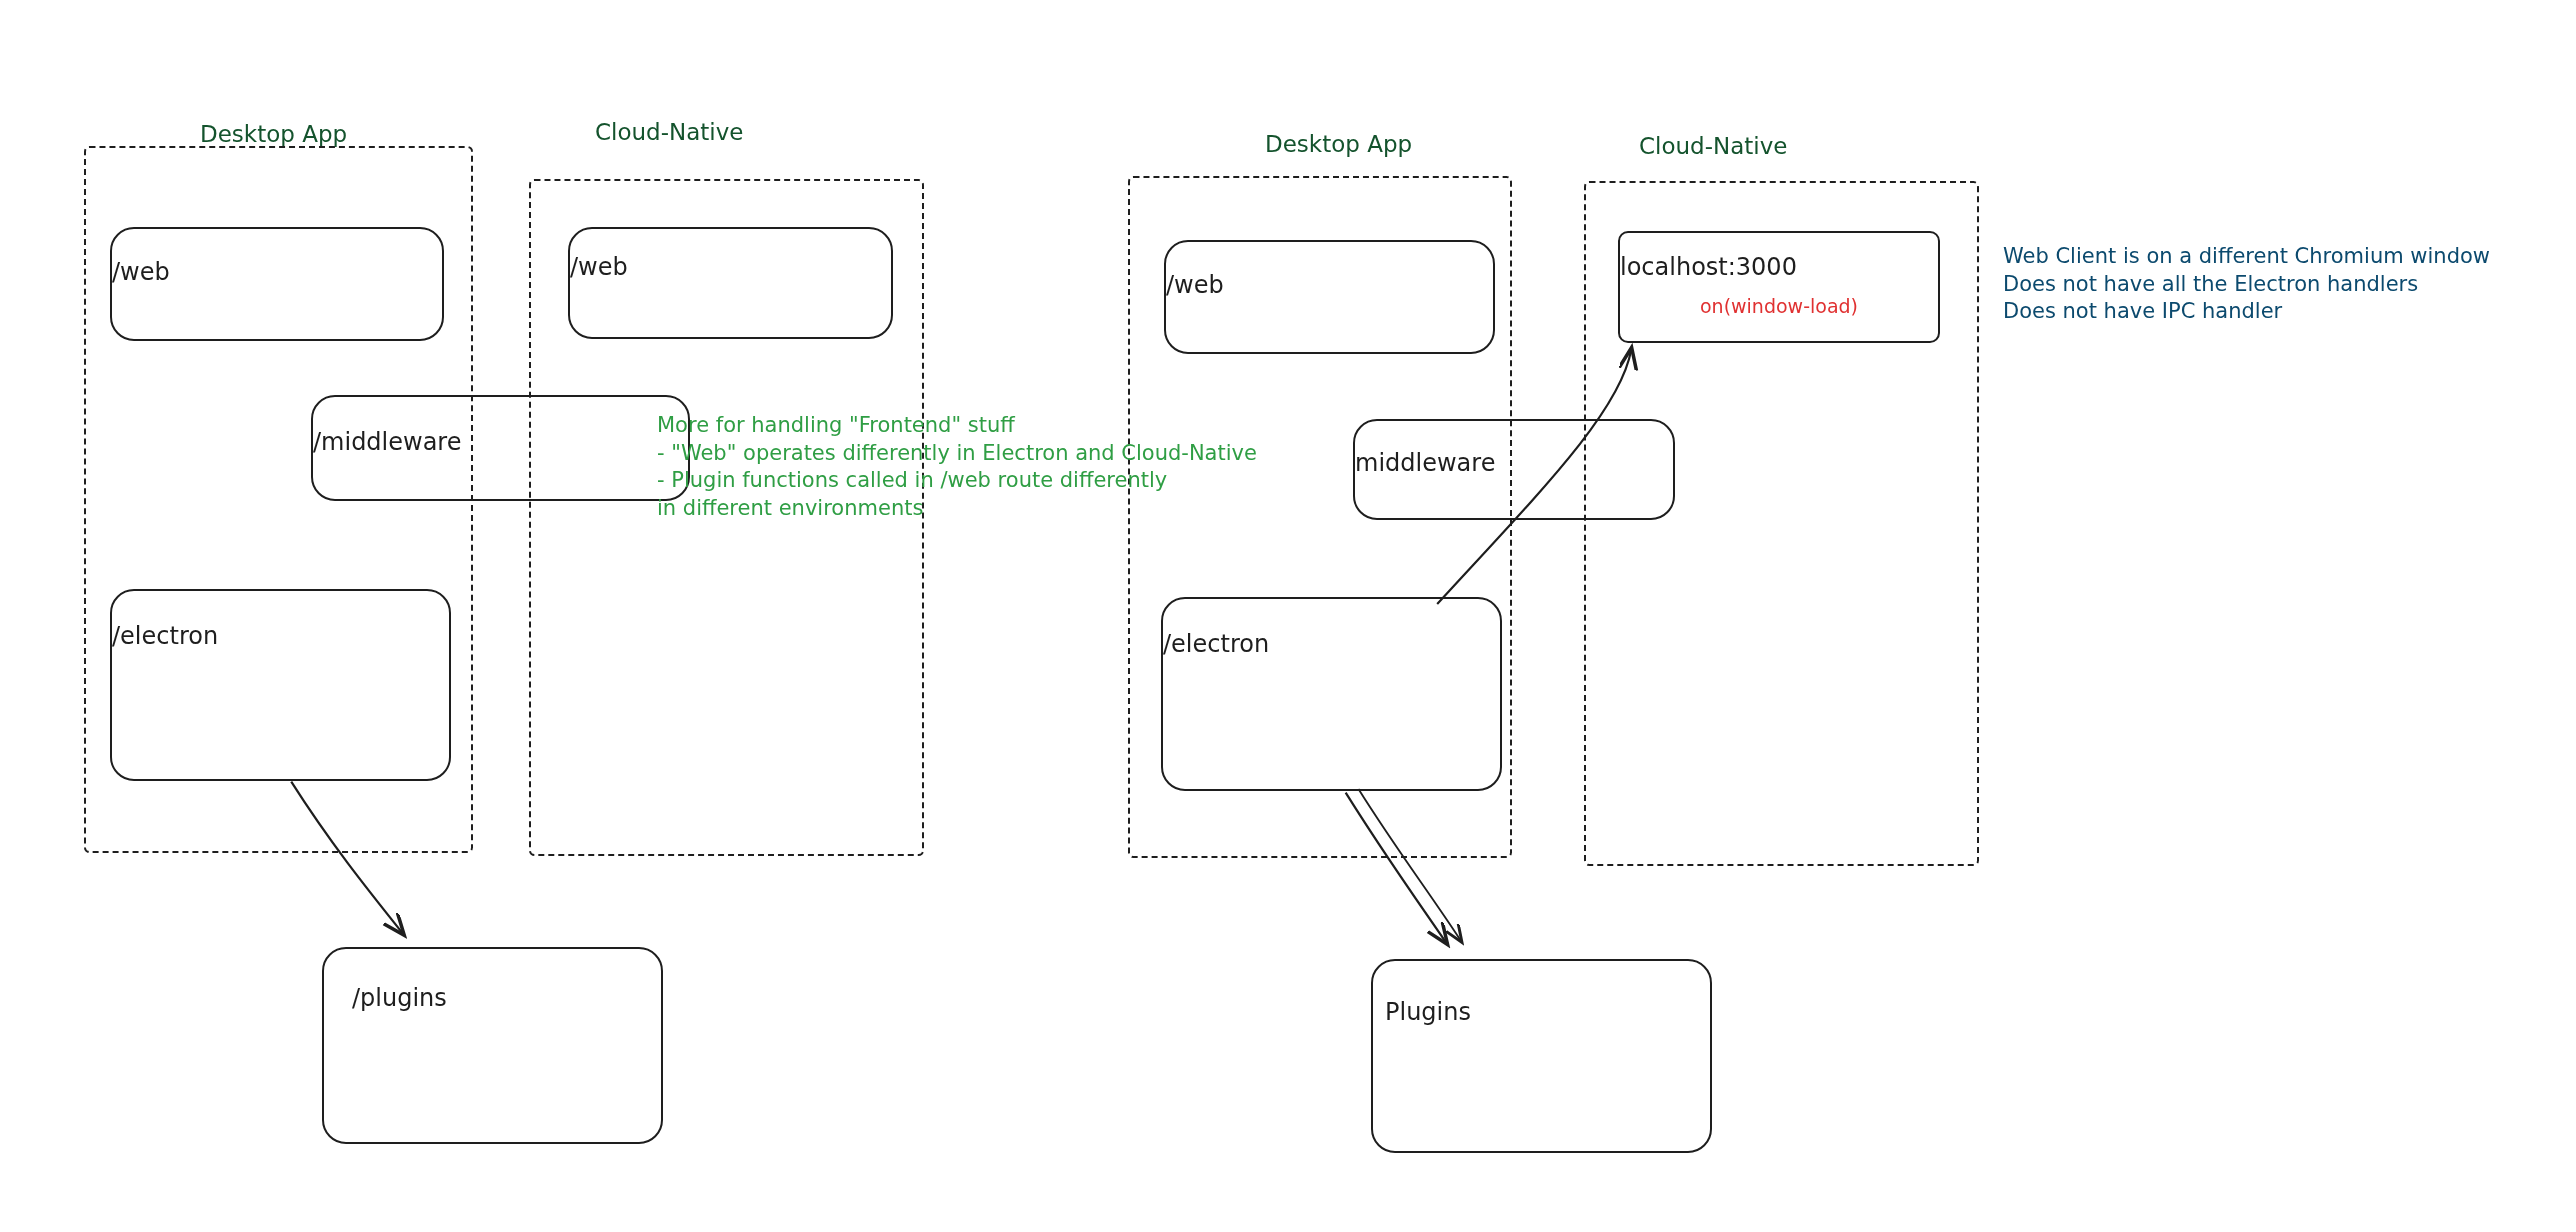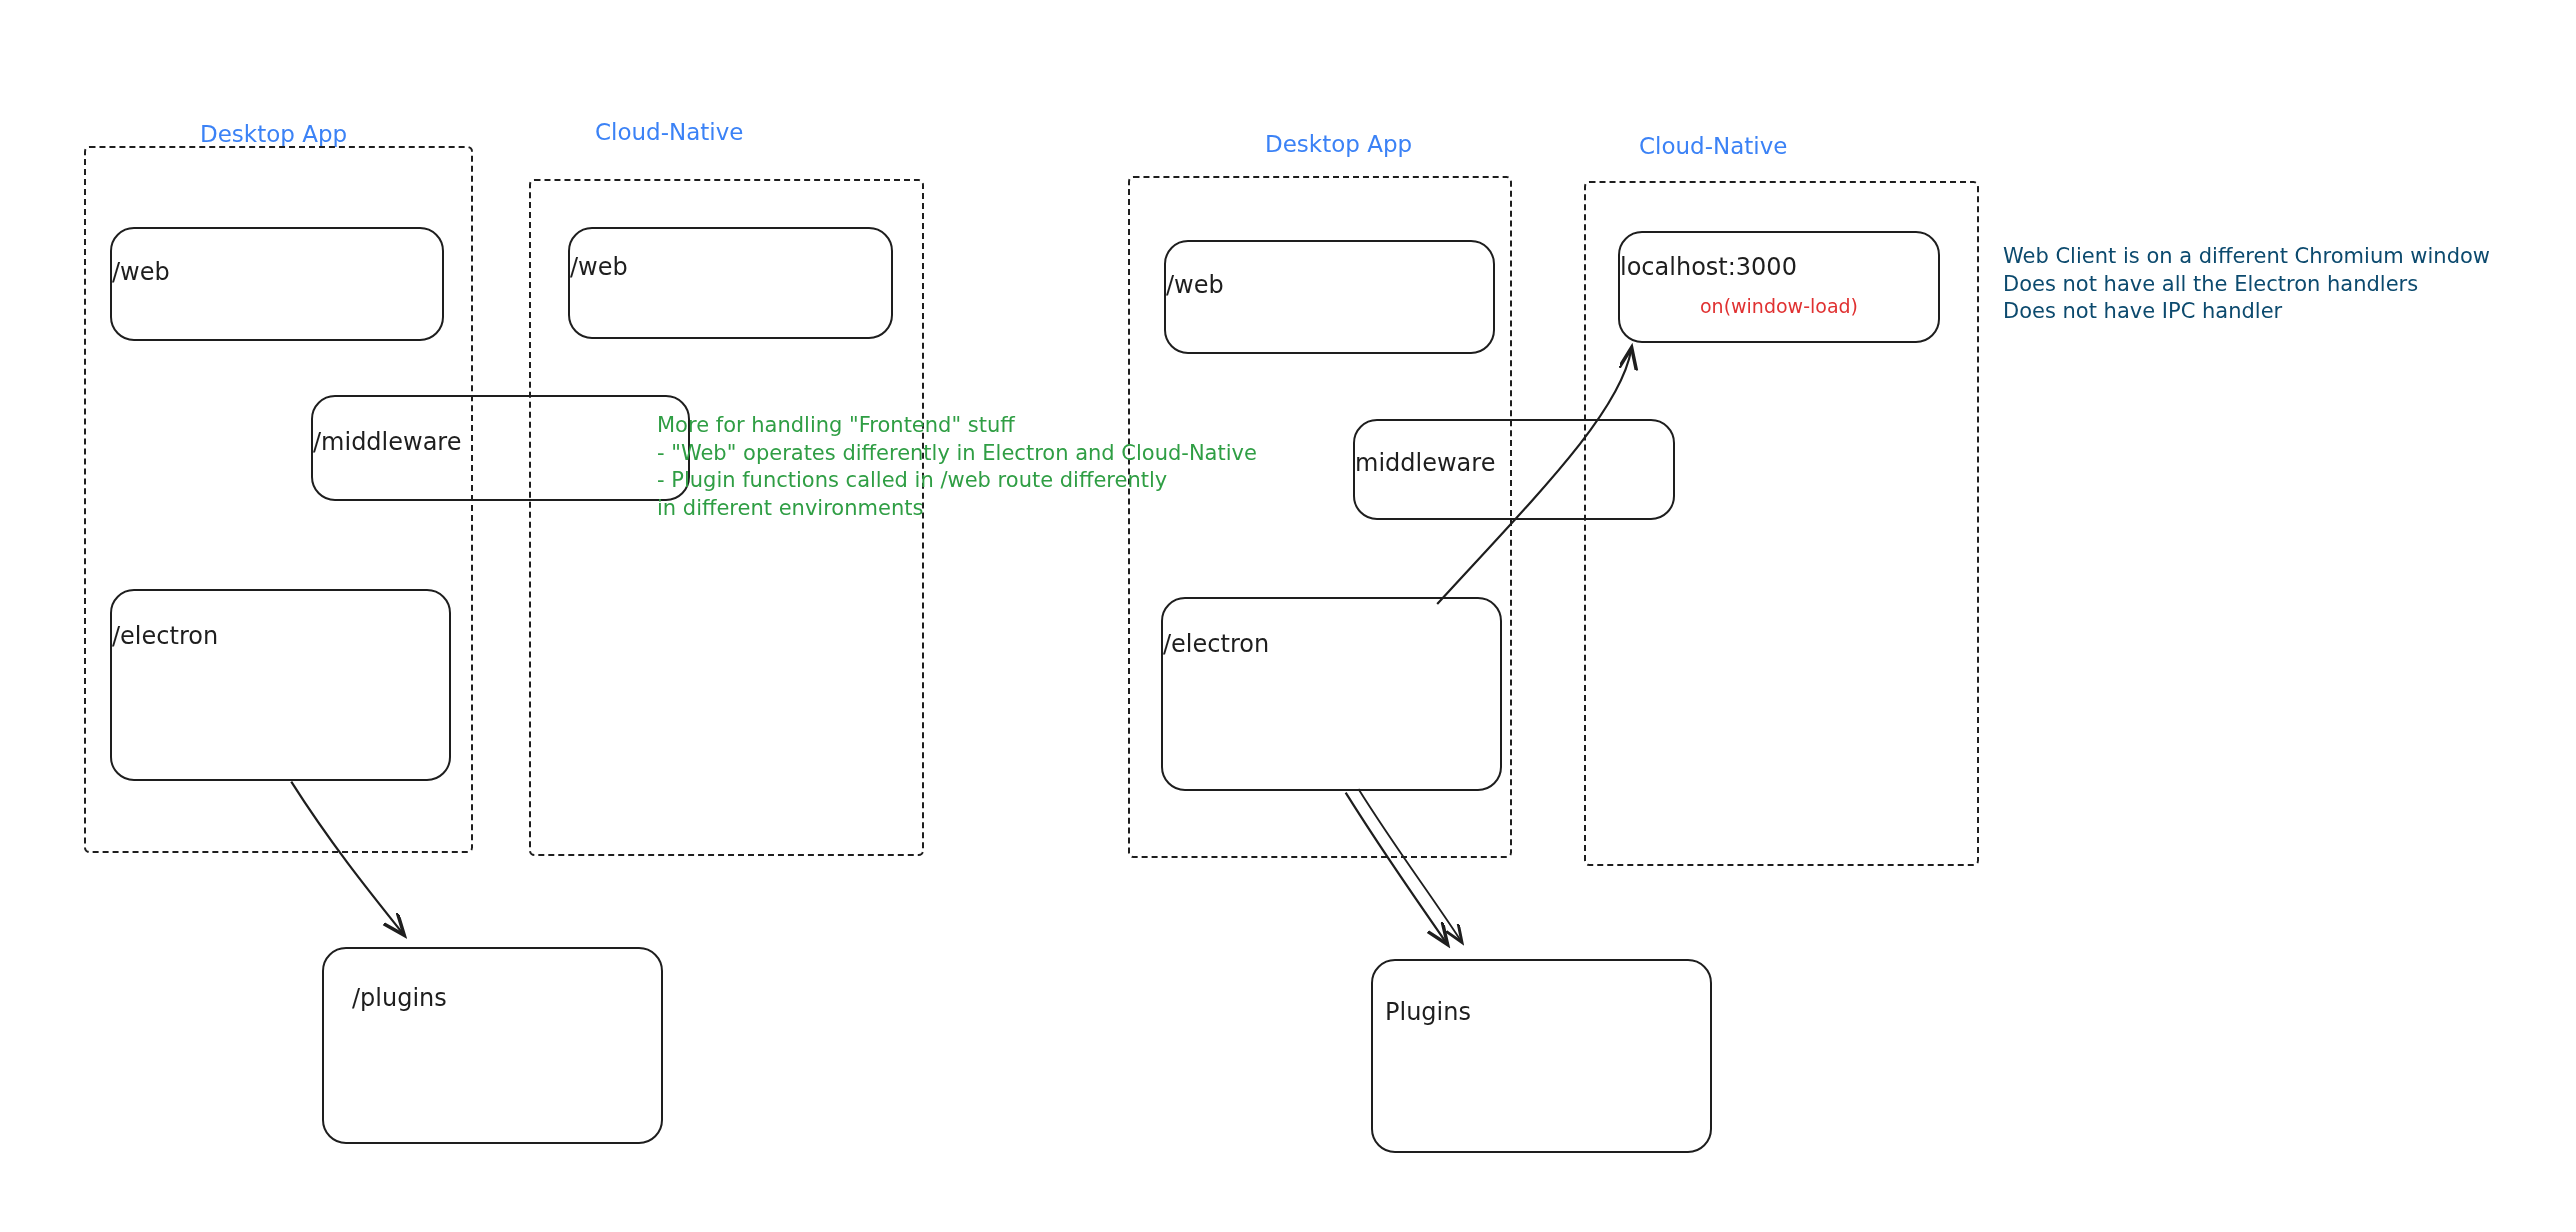--- a/index.html
+++ b/index.html
@@ -11,21 +11,21 @@
     position: relative;
     width: 2576px;
     height: 1232px;
     background: #ffffff;
     font-family: "DejaVu Sans", sans-serif;
     overflow: hidden;
   }
   .group-label {
     position: absolute;
     font-size: 23px;
-    color: #3b82f6;
+    color: #14532d;
     white-space: nowrap;
   }
   .group-box {
     position: absolute;
     border: 2.3px dashed #1e1e1e;
     border-radius: 5.5px;
     box-sizing: border-box;
   }
   .node {
     position: absolute;
@@ -105,21 +105,21 @@
   <div class="group-label" style="left:1265px; top:131px;">Desktop App</div>
   <div class="group-box" style="left:1128px; top:176px; width:384px; height:682px;"></div>
 
   <div class="group-label" style="left:1639px; top:133px;">Cloud-Native</div>
   <div class="group-box" style="left:1584px; top:181px; width:395px; height:685px;"></div>
 
   <div class="node" style="left:1164px; top:240px; width:331px; height:114px;">
     <div class="node-label" style="top:29px;">/web</div>
   </div>
 
-  <div class="node" style="left:1618px; top:231px; width:322px; height:112px;">
+  <div class="node" style="left:1618px; top:231px; width:322px; height:112px;border-radius:10px;">
     <div class="node-label" style="top:20px;">localhost:3000</div>
     <div class="node-sub" style="top:62px;">on(window-load)</div>
   </div>
 
   <div class="node" style="left:1353px; top:419px; width:322px; height:101px;">
     <div class="node-label" style="top:27.5px;">middleware</div>
   </div>
 
   <div class="node" style="left:1161px; top:597px; width:341px; height:194px;">
     <div class="node-label" style="top:31px;">/electron</div>

